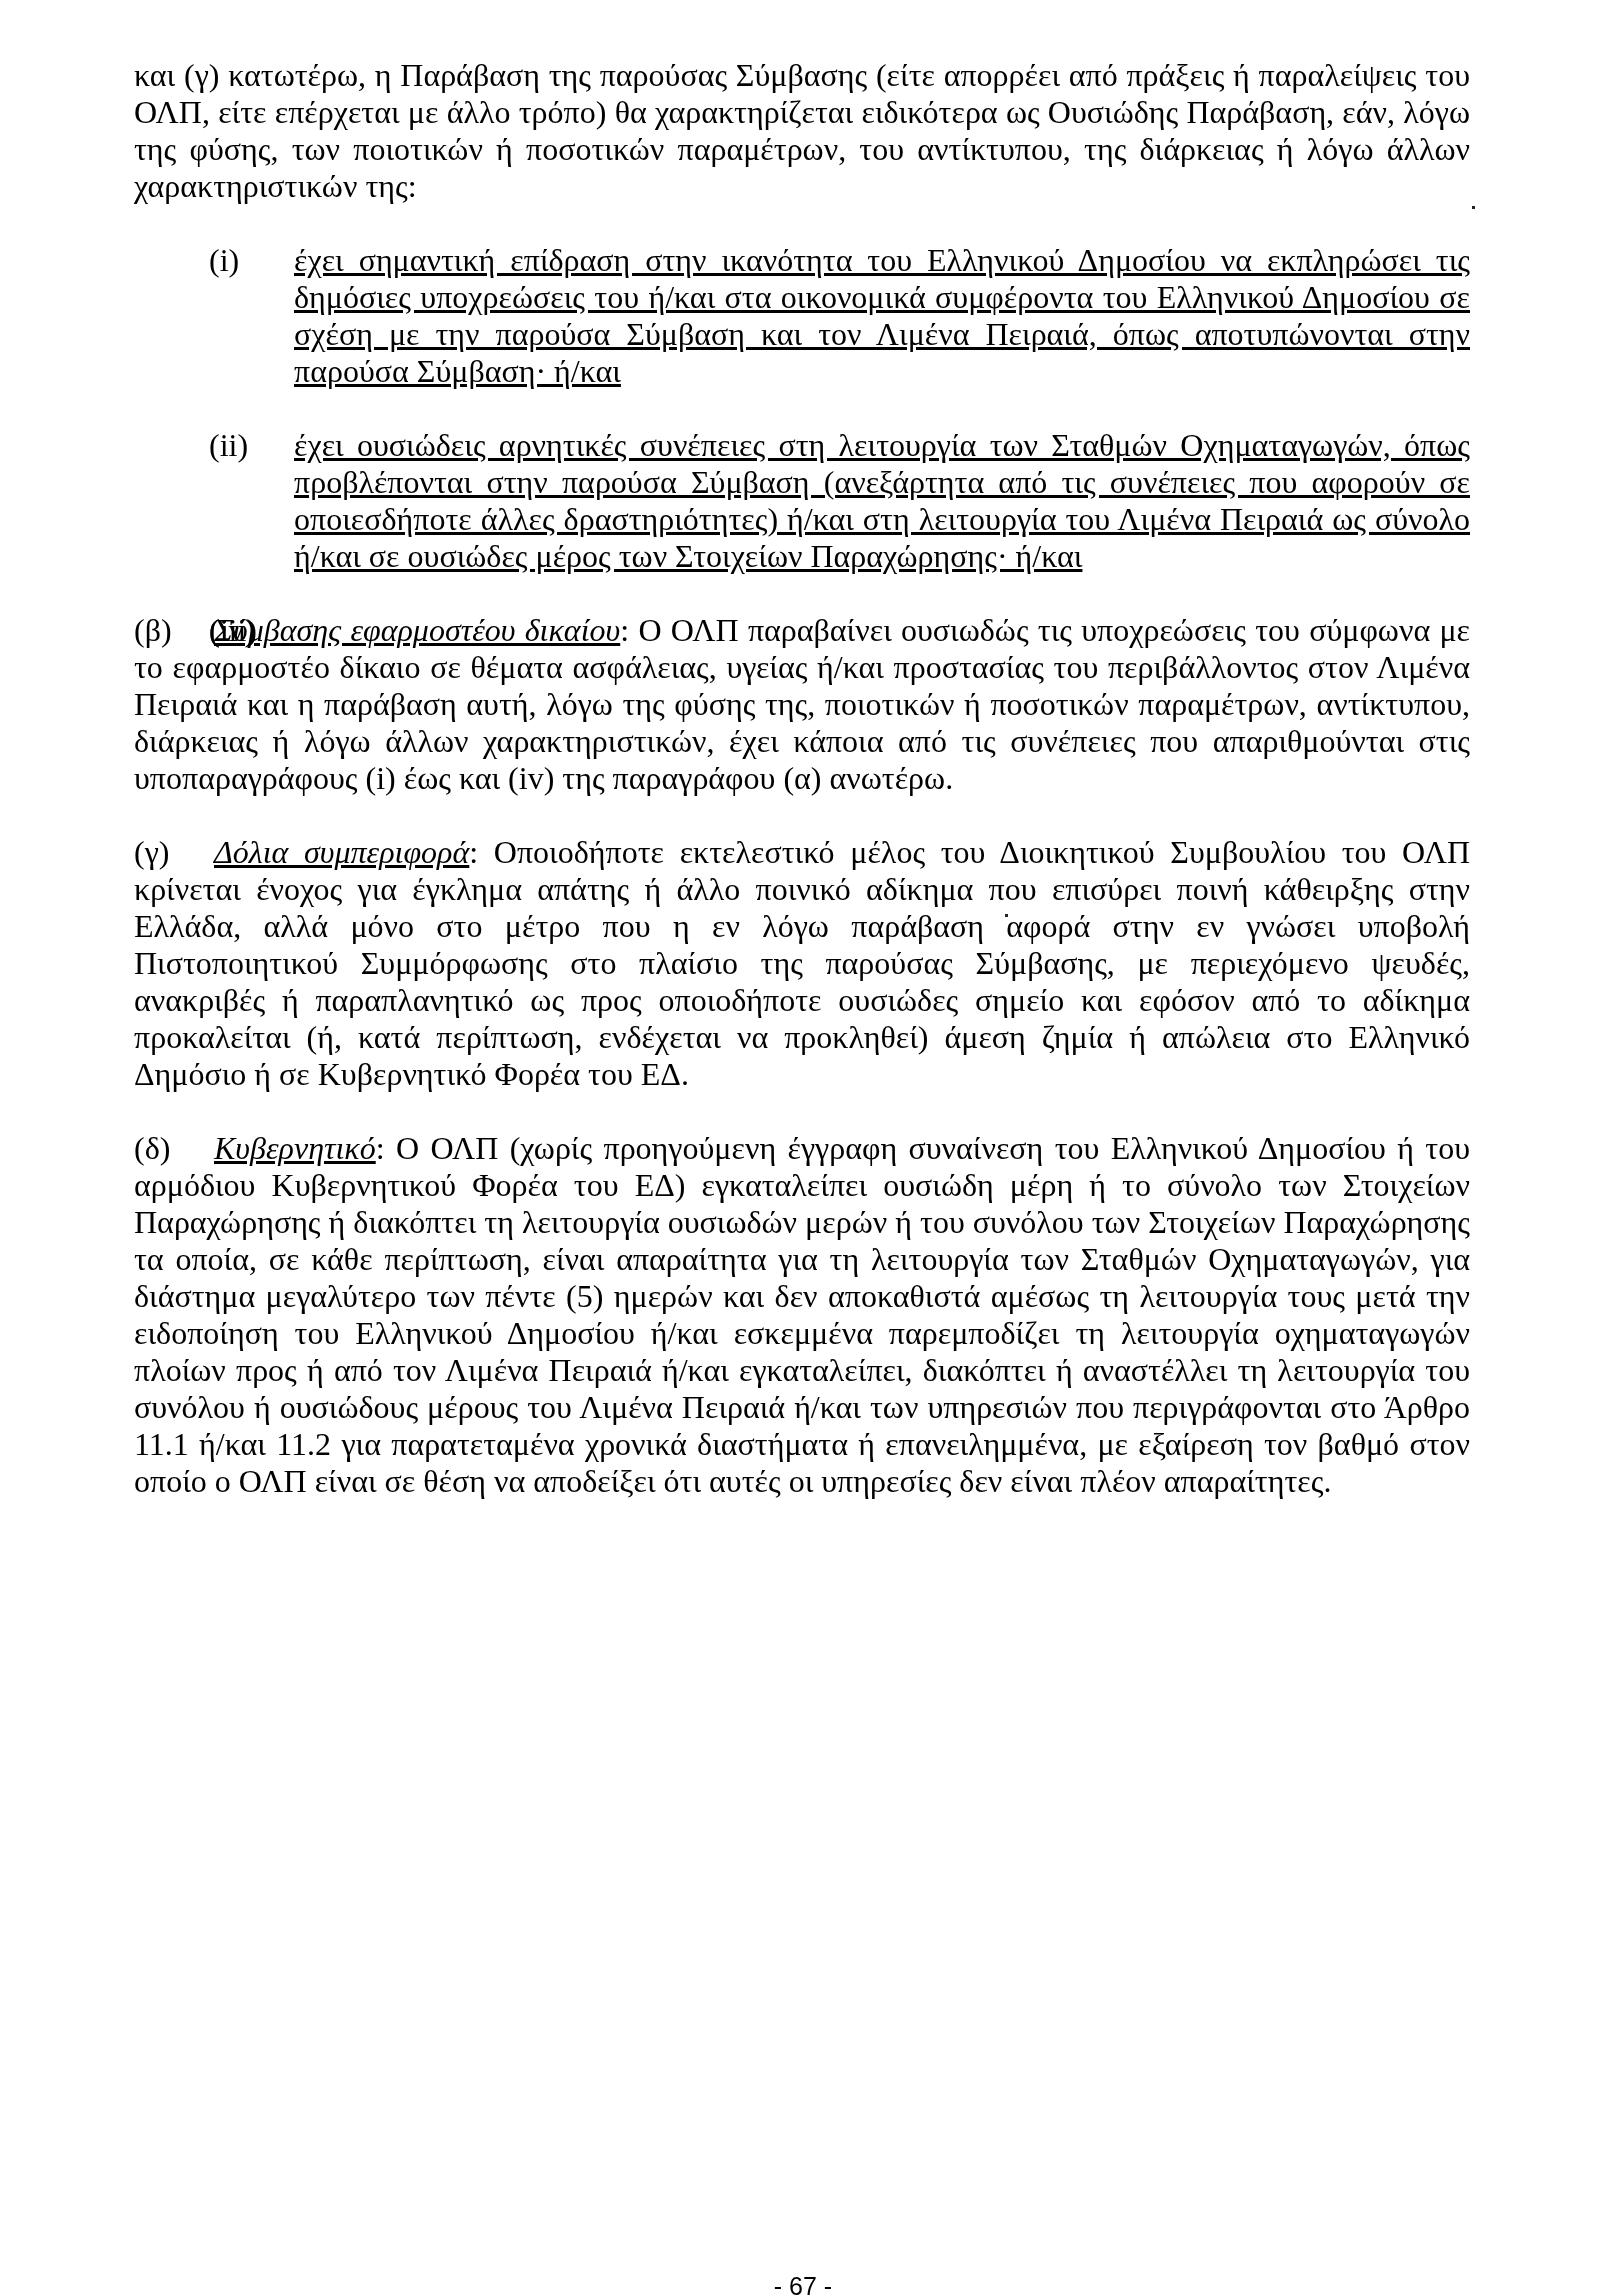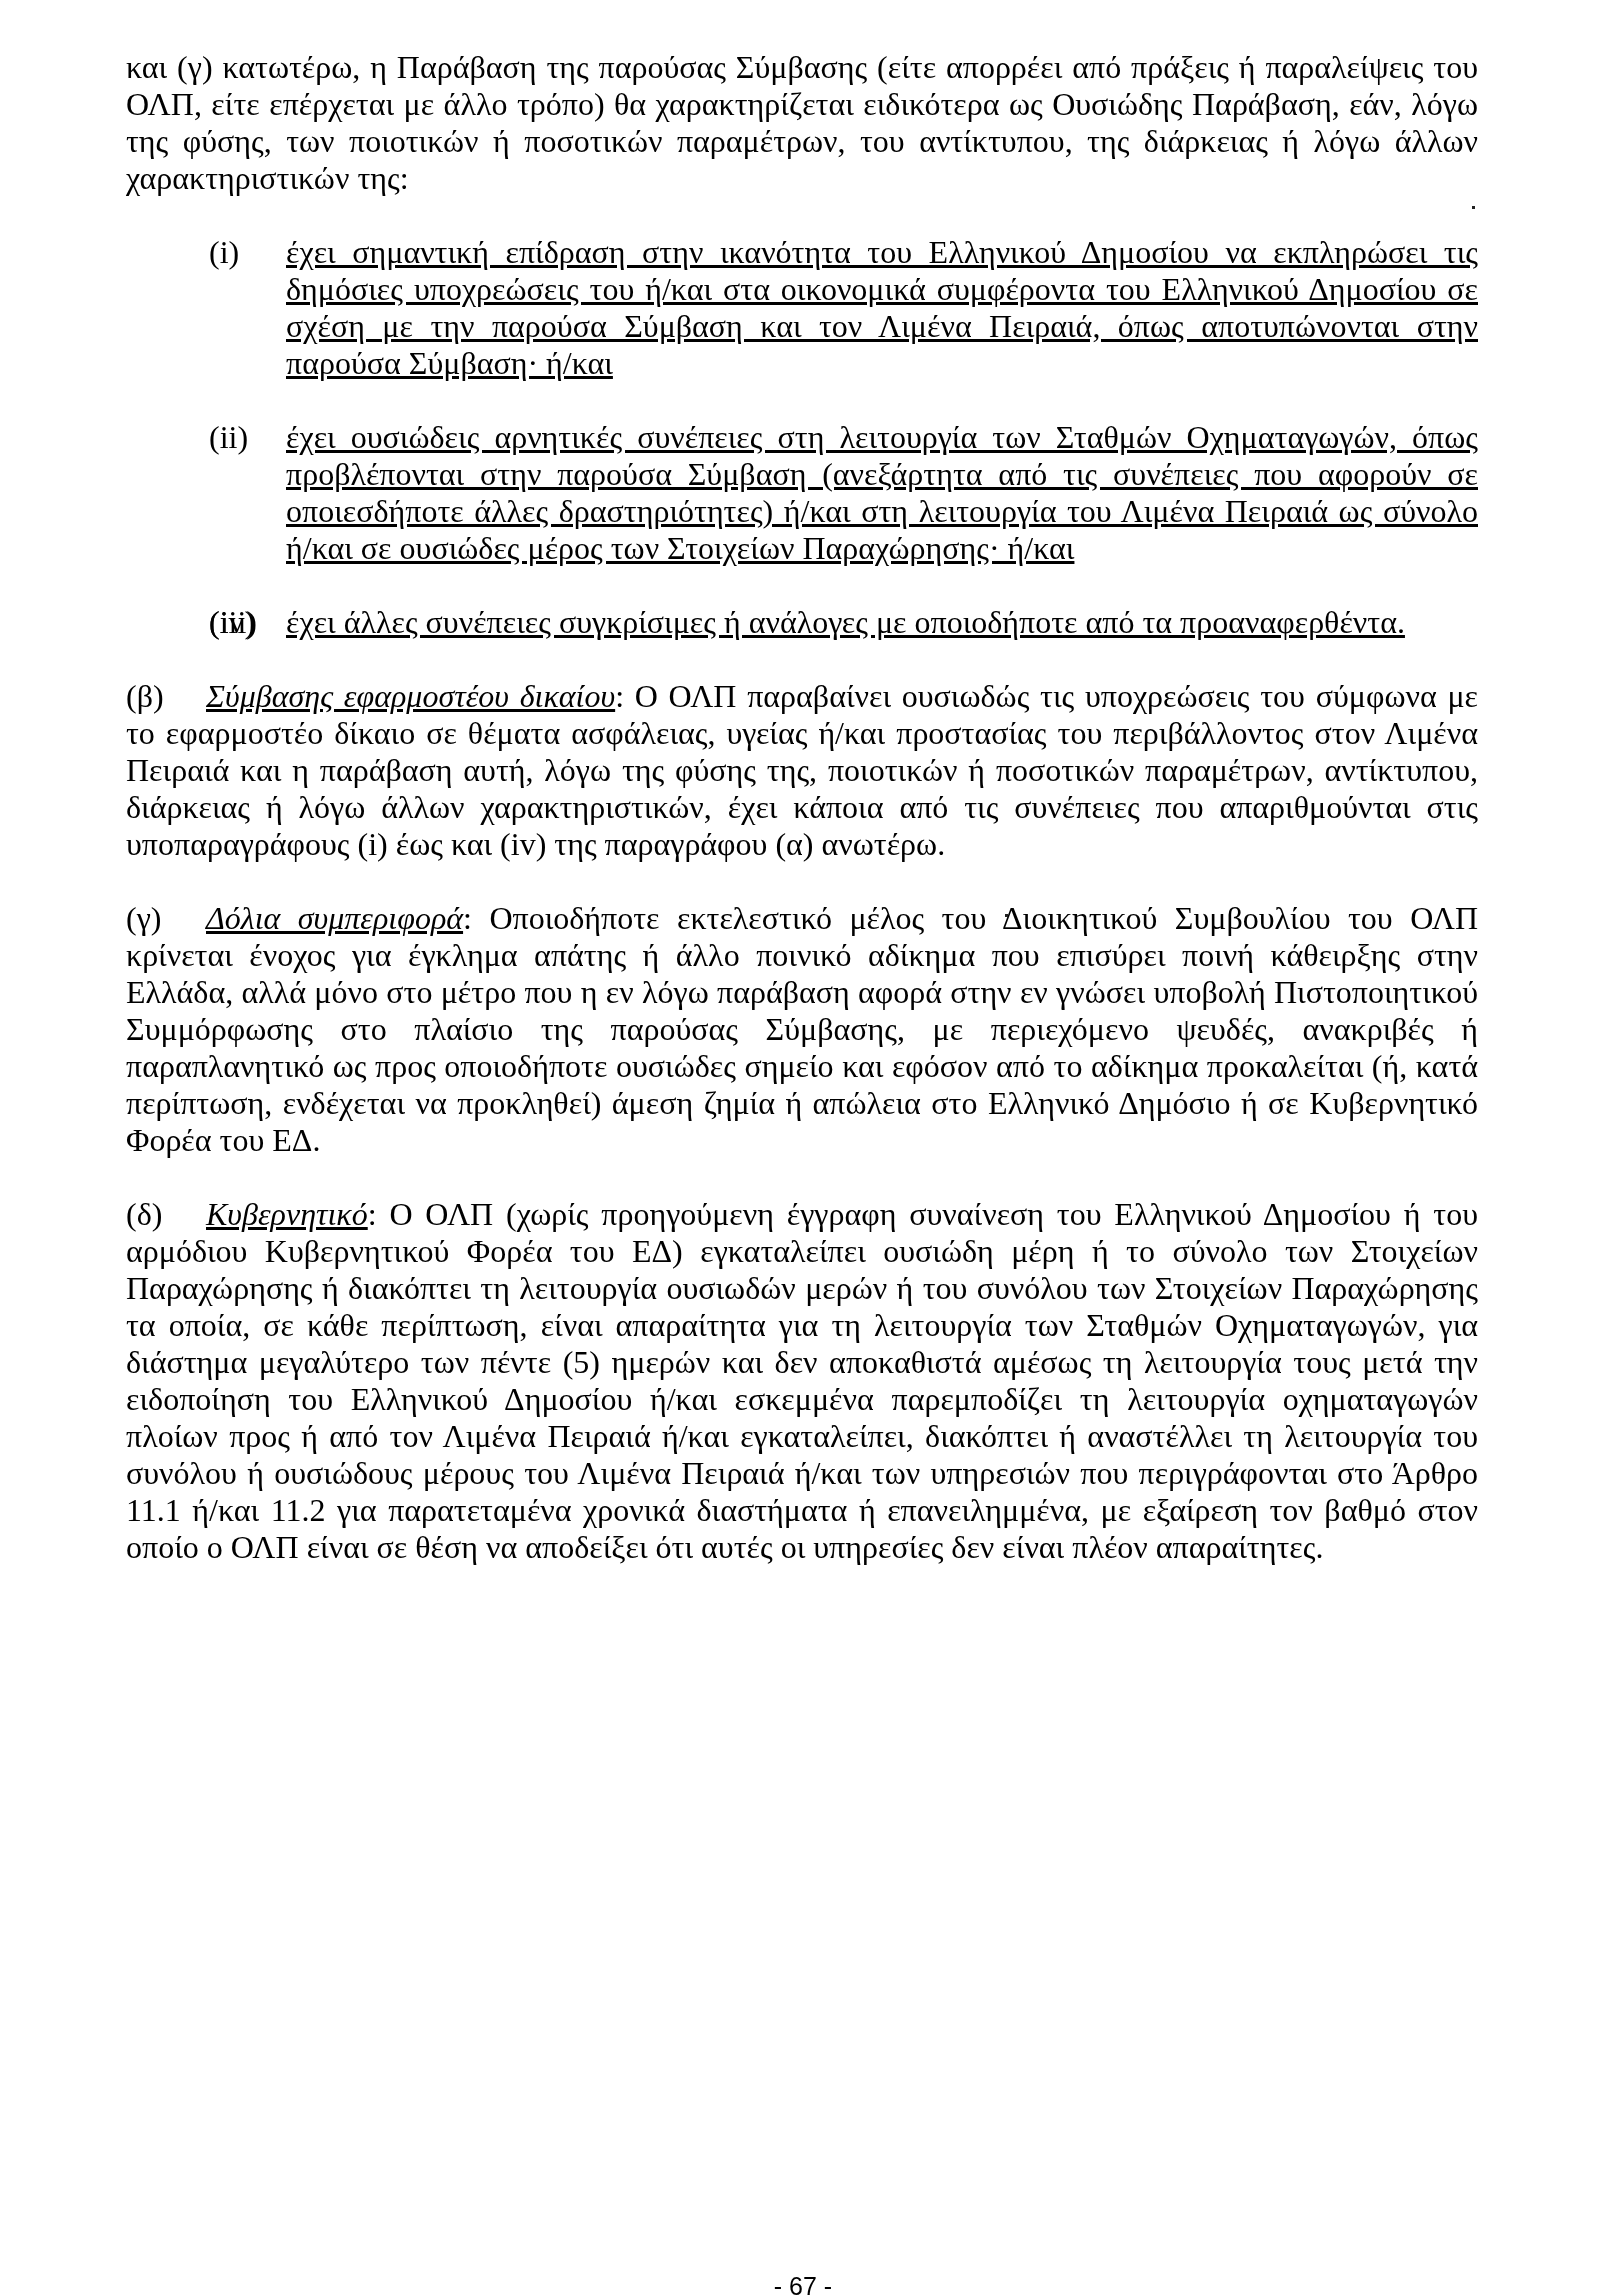--- a/index.html
+++ b/index.html
@@ -12,21 +12,21 @@
     color: #000000;
   }
   .page {
     position: absolute;
     left: 126px;
     top: 49px;
     width: 1352px;
     font-size: 32px;
     line-height: 37px;
   }
-  p { margin: 0; text-align: justify; }
+  p { margin: 8px; text-align: justify; }
   .intro { margin-bottom: 37px; }
   .list { margin: 0; padding: 0; list-style: none; }
   .list-item {
     position: relative;
     padding-left: 160px;
     margin-bottom: 37px;
   }
   .list-item .marker {
     position: absolute;
     left: 83px;
@@ -76,21 +76,20 @@
     </li>
     <li class="list-item">
       <span class="marker">(ii)</span>
       <p>έχει ουσιώδεις αρνητικές συνέπειες στη λειτουργία των Σταθμών Οχηματαγωγών, όπως προβλέπονται στην παρούσα Σύμβαση (ανεξάρτητα από τις συνέπειες που αφορούν σε οποιεσδήποτε άλλες δραστηριότητες) ή/και στη λειτουργία του Λιμένα Πειραιά ως σύνολο ή/και σε ουσιώδες μέρος των Στοιχείων Παραχώρησης· ή/και</p>
     </li>
     <li class="list-item">
       <span class="marker">(iii)</span>
     </li>
     <li class="list-item">
       <span class="marker">(iv)</span>
-      <p>έχει άλλες συνέπειες συγκρίσιμες ή ανάλογες με οποιοδήποτε από τα προαναφερθέντα.</p>
     </li>
   </ul>
 
   <p class="clause">
     <span class="clause-marker">(β)</span><span class="clause-title">Σύμβασης εφαρμοστέου δικαίου</span><span>:</span>
     <span>Ο ΟΛΠ παραβαίνει ουσιωδώς τις υποχρεώσεις του σύμφωνα με το εφαρμοστέο δίκαιο σε θέματα ασφάλειας, υγείας ή/και προστασίας του περιβάλλοντος στον Λιμένα Πειραιά και η παράβαση αυτή, λόγω της φύσης της, ποιοτικών ή ποσοτικών παραμέτρων, αντίκτυπου, διάρκειας ή λόγω άλλων χαρακτηριστικών, έχει κάποια από τις συνέπειες που απαριθμούνται στις υποπαραγράφους (i) έως και (iv) της παραγράφου (α) ανωτέρω.</span>
   </p>
 
   <p class="clause">
     <span class="clause-marker">(γ)</span><span class="clause-title">Δόλια συμπεριφορά</span><span>:</span>

